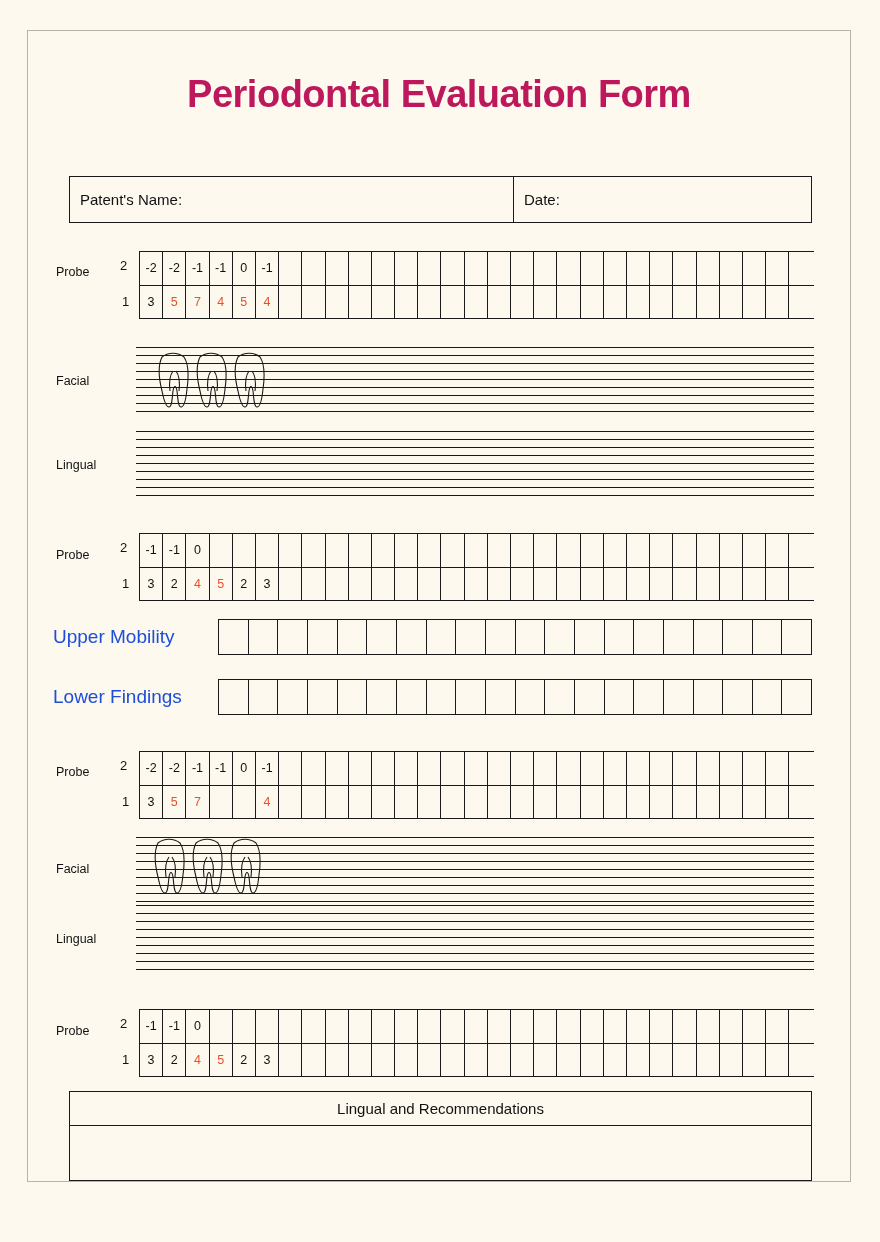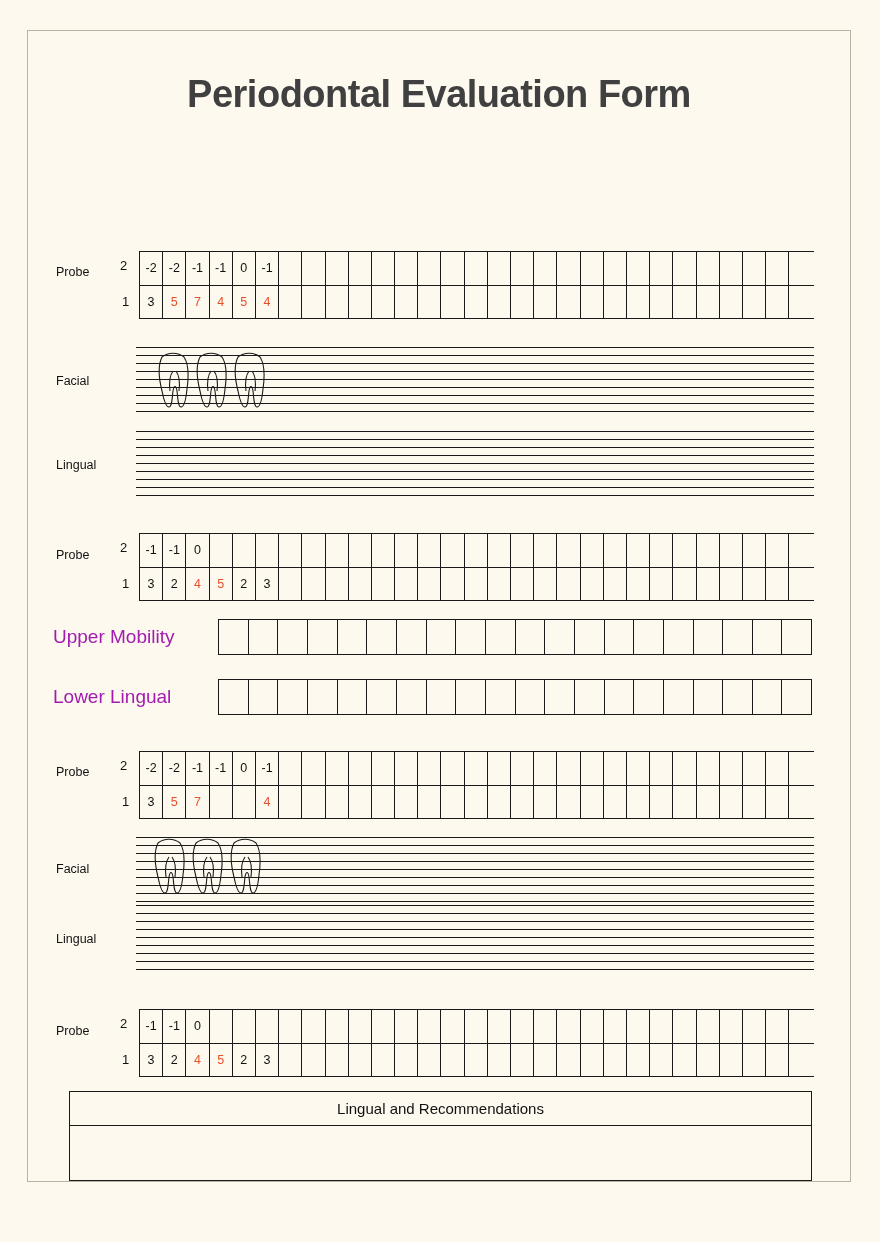--- a/index.html
+++ b/index.html
@@ -24,21 +24,21 @@
     border: 1px solid #b9b3a6;
     background: #fdf9ef;
     box-sizing: border-box;
   }
   .title {
     text-align: center;
     font-size: 38px;
     font-weight: bold;
     letter-spacing: -0.5px;
     margin-top: 42px;
-    color: #404040;
+    color: #be185d;
   }
 
   
   .patient-row {
     position: absolute;
     left: 41px;
     top: 145px;
     width: 743px;
     height: 47px;
     border: 1px solid #1a1a1a;
@@ -91,21 +91,21 @@
     justify-content: center;
     box-sizing: border-box;
     color: #111;
   }
   .probe-grid .pcell.red { color: #e8502a; }
 
   
   .mob-label {
     position: absolute;
     font-size: 19px;
-    color: #a21caf;
+    color: #1d4ed8;
   }
   .mob-grid {
     position: absolute;
     height: 36px;
     box-sizing: border-box;
     border: 1px solid #1a1a1a;
     display: flex;
   }
   .mob-grid .mcell {
     flex: 1;
@@ -151,20 +151,28 @@
   }
   .findings .body { height: 54px; }
 </style>
 </head>
 <body>
 
 <div class="page">
 
   <div class="title">Periodontal Evaluation Form</div>
 
+  <div class="patient-row">
+    <div class="cell name">
+      <span>Patent's Name:</span>
+    </div>
+    <div class="cell date">
+      <span>Date:</span>
+    </div>
+  </div>
 
   <div class="row-label" style="left:28px; top:234px;">Probe</div>
   <div class="num-label" style="left:92px; top:227px;">2</div>
   <div class="num-label" style="left:94px; top:263px;">1</div>
   <div class="probe-grid" id="grid-upper-top" style="left:111px; top:220px; width:675px; height:68px;">
       <div class="prow top">
         <div class="pcell">-2</div>
         <div class="pcell">-2</div>
         <div class="pcell">-1</div>
         <div class="pcell">-1</div>
@@ -347,21 +355,21 @@
       <div class="mcell"></div>
       <div class="mcell"></div>
       <div class="mcell"></div>
       <div class="mcell"></div>
       <div class="mcell"></div>
       <div class="mcell"></div>
       <div class="mcell"></div>
       <div class="mcell"></div>
     </div>
 
-  <div class="mob-label" style="left:25px; top:655px;">Lower Lingual</div>
+  <div class="mob-label" style="left:25px; top:655px;">Lower Findings</div>
   <div class="mob-grid" id="grid-lower-mobility" style="left:190px; top:648px; width:594px;">
       <div class="mcell"></div>
       <div class="mcell"></div>
       <div class="mcell"></div>
       <div class="mcell"></div>
       <div class="mcell"></div>
       <div class="mcell"></div>
       <div class="mcell"></div>
       <div class="mcell"></div>
       <div class="mcell"></div>

